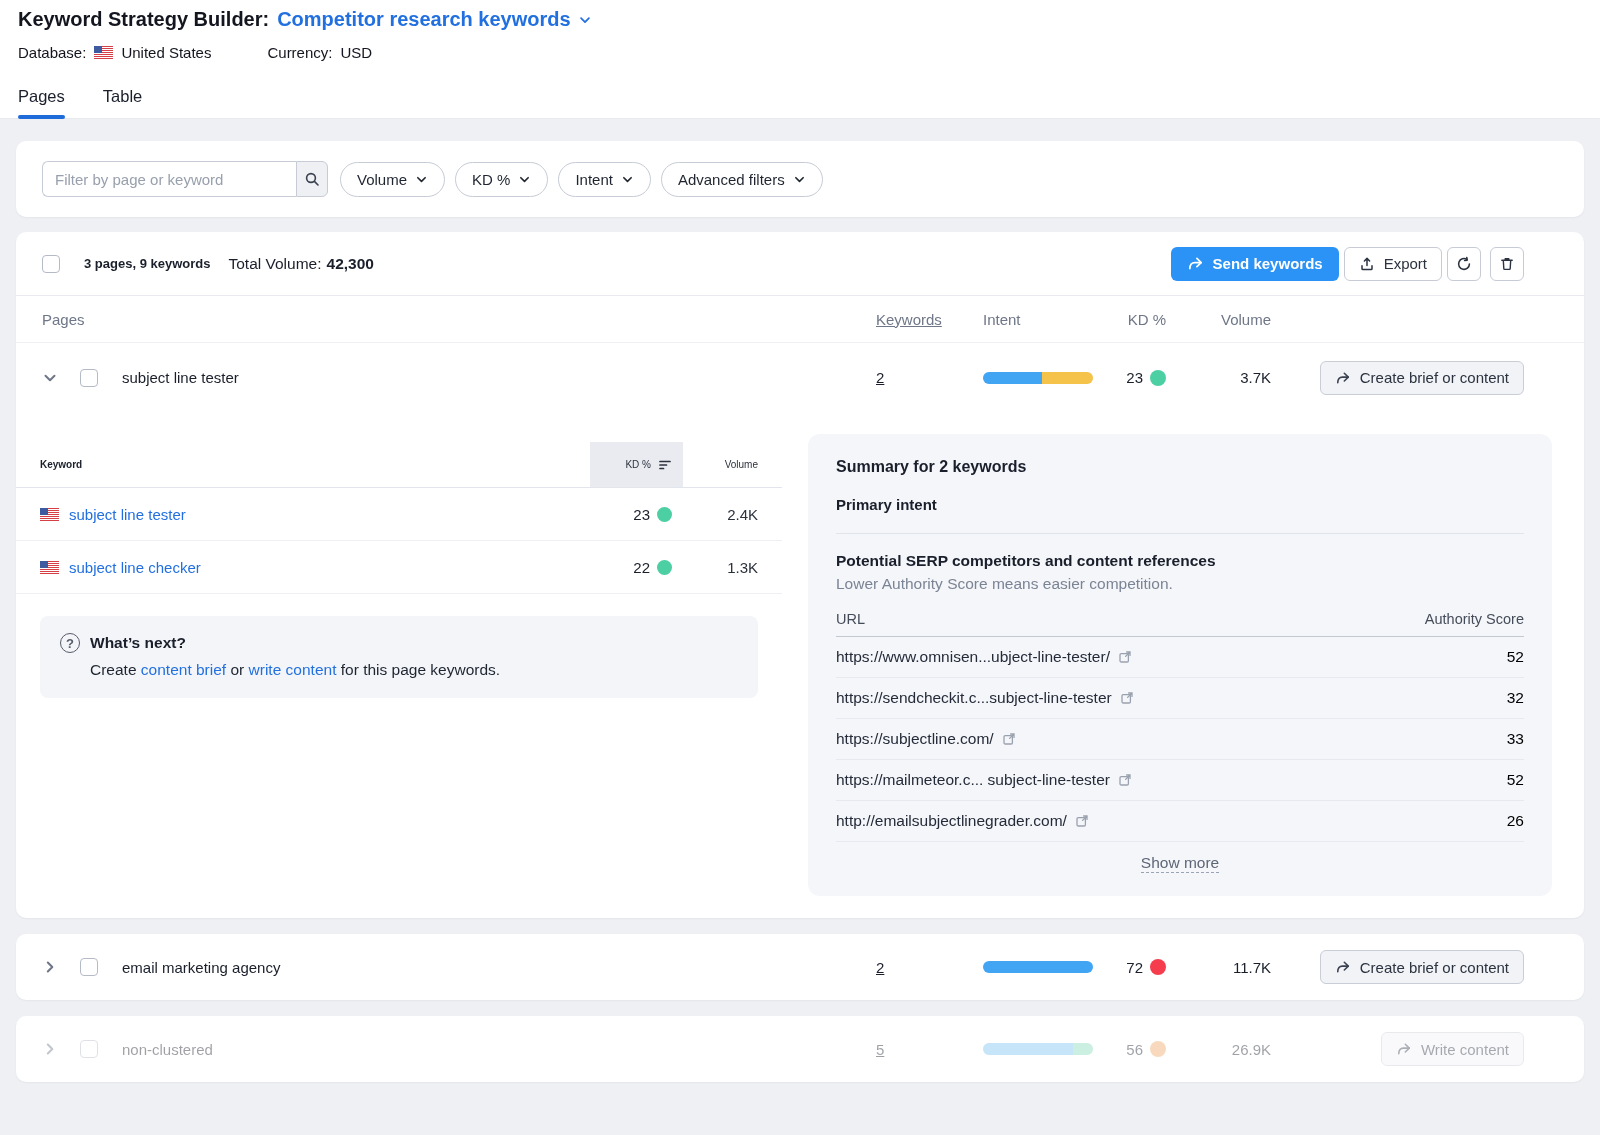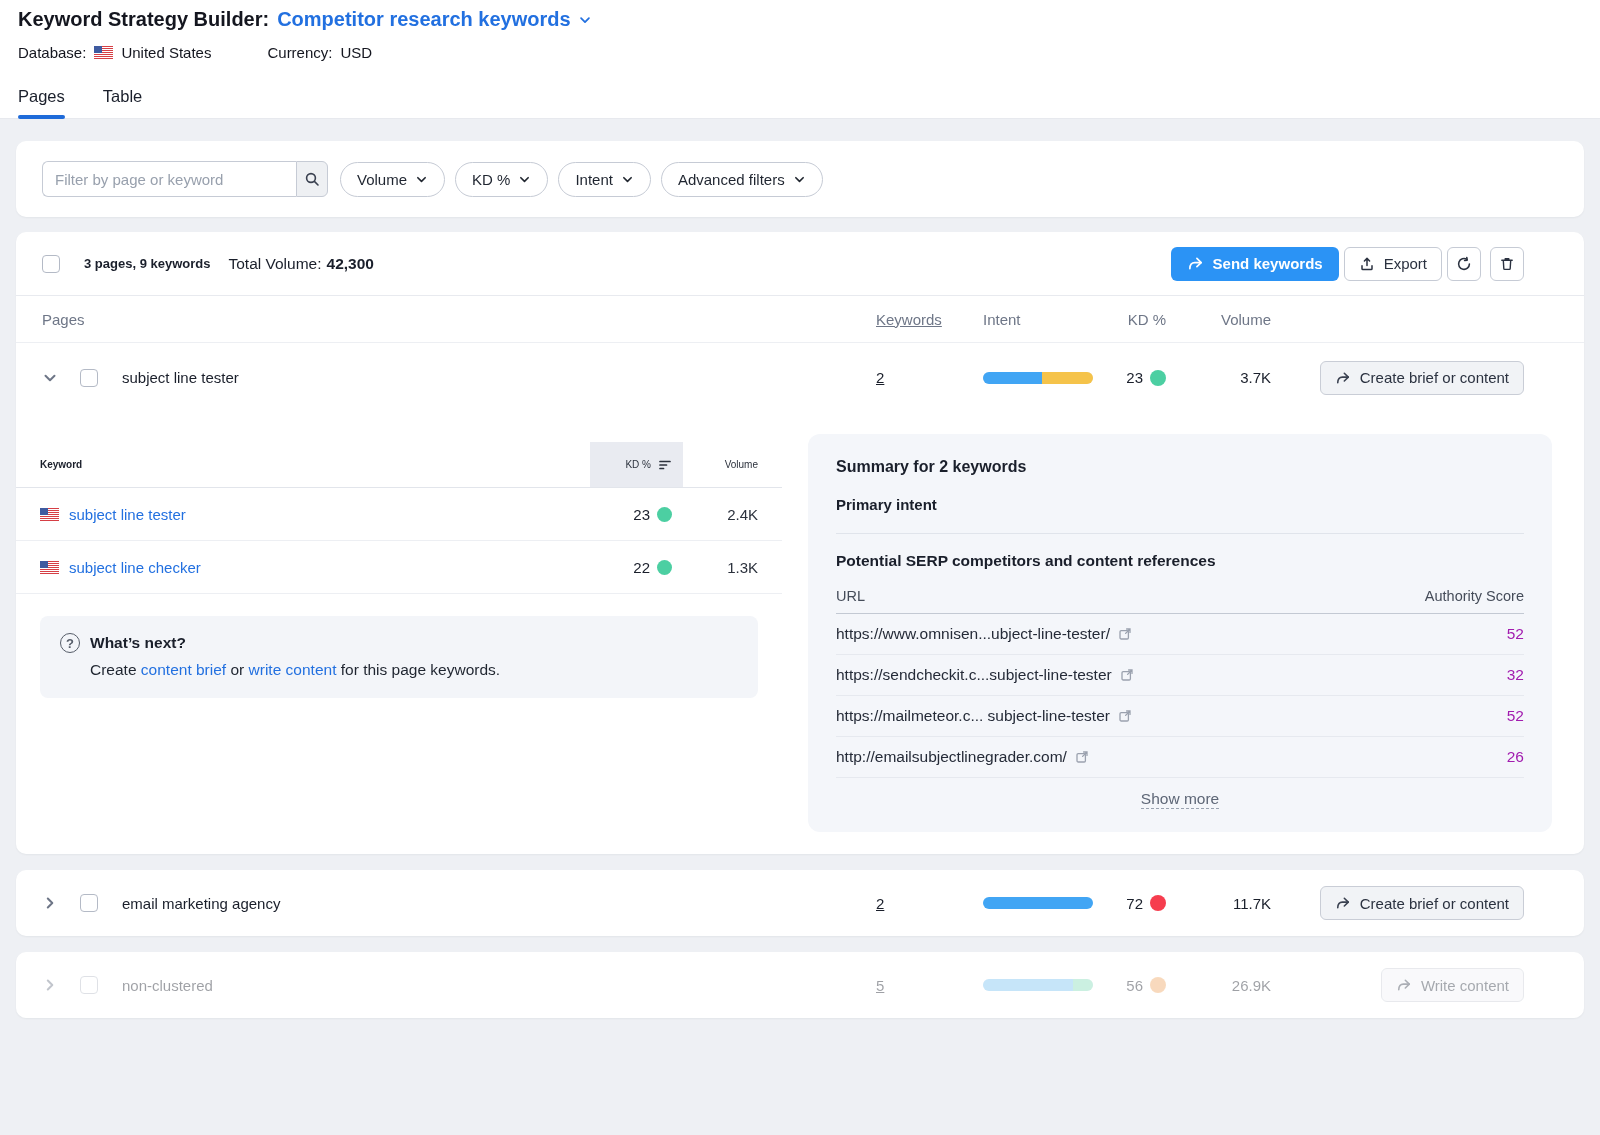--- a/index.html
+++ b/index.html
@@ -102,21 +102,21 @@
   .badge.comm { background:#fbdf79; color:#8f5c10; border:1px solid #ecc94e; }
   .dash-link { margin-left:8px; font-size:15px; color:#636d7e; border-bottom:1px dashed #9aa3b1; padding-bottom:1px; cursor:pointer; }
   .sum-hr { border:none; border-top:1px solid #e0e4eb; margin:20px 0 18px; }
   .serp-title { font-size:15.5px; font-weight:700; }
   .serp-sub { font-size:15.5px; color:#7b8494; margin-top:5px; }
   .url-table { margin-top:18px; }
   .url-head { display:flex; justify-content:space-between; font-size:14.5px; color:#454c59; padding-bottom:9px; border-bottom:1px solid #c3c9d3; }
   .url-row { display:flex; justify-content:space-between; align-items:center; padding:11px 0; border-bottom:1px solid #e6e9ef; font-size:15.5px; }
   .url-cell { display:flex; align-items:center; gap:8px; color:#252b38; }
   .url-cell .i { color:#9aa1ae; cursor:pointer; }
-  .score { color:#a21caf; }
+  .score { color:#000000; }
   .show-more-wrap { text-align:center; margin-top:12px; }
   .show-more { font-size:15.5px; color:#5d6676; border-bottom:1px dashed #9aa3b1; padding-bottom:1px; cursor:pointer; }
 
   .row-card { margin-top:16px; }
   .row-card .prow { height:66px; }
   .faded > * { opacity:.42; }
 
   .i { display:inline-block; flex:none; }
   svg.defs { position:absolute; width:0; height:0; }
 </style>
@@ -373,20 +373,21 @@
             </div>
             <p class="wn-text"><span>Create </span><a class="tlink">content brief</a><span> or </span><a class="tlink">write content</a><span> for this page keywords.</span></p>
           </div>
         </div>
 
         <aside class="summary">
           <div class="sum-title">Summary for 2 keywords</div>
           <div class="pi-label">Primary intent</div>
           <hr class="sum-hr">
           <div class="serp-title">Potential SERP competitors and content references</div>
+          <div class="serp-sub">Lower Authority Score means easier competition.</div>
 
           <div class="url-table">
             <div class="url-head">
               <span>URL</span>
               <span>Authority Score</span>
             </div>
             <div class="url-row">
               <span class="url-cell">
                   <span>https://www.omnisen...ubject-line-tester/</span>
                 <svg class="i" width="14" height="14">
@@ -399,20 +400,29 @@
               <span class="url-cell">
                   <span>https://sendcheckit.c...subject-line-tester</span>
                 <svg class="i" width="14" height="14">
                     <use href="#i-ext"></use>
                   </svg>
                 </span>
               <span class="score">32</span>
             </div>
             <div class="url-row">
               <span class="url-cell">
+                  <span>https://subjectline.com/</span>
+                <svg class="i" width="14" height="14">
+                    <use href="#i-ext"></use>
+                  </svg>
+                </span>
+              <span class="score">33</span>
+            </div>
+            <div class="url-row">
+              <span class="url-cell">
                   <span>https://mailmeteor.c... subject-line-tester</span>
                 <svg class="i" width="14" height="14">
                     <use href="#i-ext"></use>
                   </svg>
                 </span>
               <span class="score">52</span>
             </div>
             <div class="url-row">
               <span class="url-cell">
                   <span>http://emailsubjectlinegrader.com/</span>

